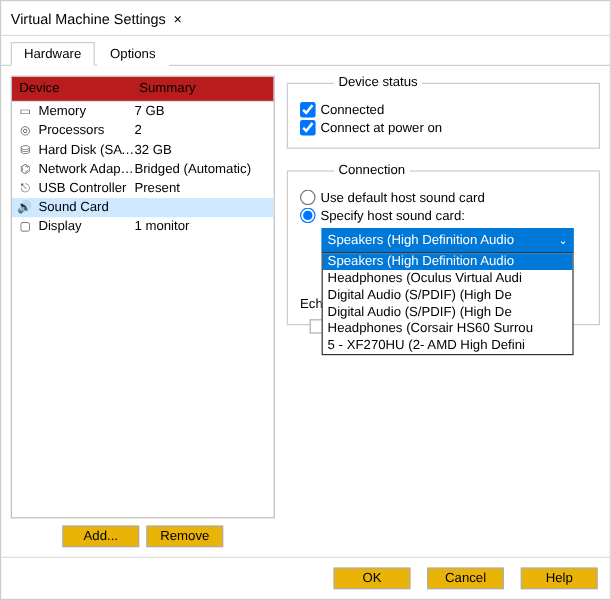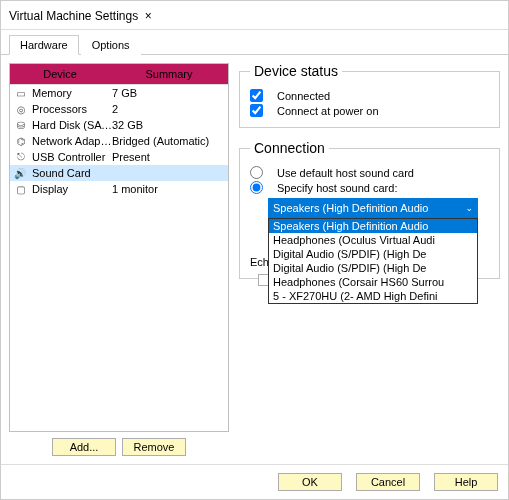--- a/index.html
+++ b/index.html
@@ -7,36 +7,36 @@
   .window { width: 509px; height: 500px; border: 1px solid #ccc; display: flex; flex-direction: column; background: #fff; }
   .titlebar { display: flex; align-items: center; justify-content: flex-start; padding: 6px 8px 4px 8px; border-bottom: 1px solid #ddd; }
   .titlebar .title { font-size: 12px; }
   .titlebar .close { width: 20px; height: 18px; display: flex; align-items: center; justify-content: center; font-size: 12px; cursor: default; }
   .tabs { display: flex; padding: 4px 8px 0 8px; border-bottom: 1px solid #ccc; }
   .tab { padding: 3px 10px; font-size: 11px; border: 1px solid transparent; border-bottom: none; margin-right: 2px; position: relative; top: 1px; background: #fff; }
   .tab.active { border-color: #ccc; border-bottom: 1px solid #fff; }
   .content { flex: 1; display: flex; padding: 8px; gap: 10px; overflow: hidden; }
   .left { flex: 0 0 220px; display: flex; flex-direction: column; }
   .device-list { border: 1px solid #bfbfbf; flex: 1; overflow: hidden; }
-  .dl-head { display: flex; background: #be185d; border-bottom: 1px solid #ddd; text-align: center; }
+  .dl-head { display: flex; background: #b91c1c; border-bottom: 1px solid #ddd; }
   .dl-head .col { padding: 4px 6px; font-weight: normal; }
   .col-d { flex: 0 0 100px; }
   .col-s { flex: 1; }
   .dl-body { }
   .dl-row { display: flex; align-items: center; padding: 1px 0; }
   .dl-row.selected { background: #cde8ff; }
   .dl-row .icon { width: 16px; height: 14px; margin: 0 3px; display: inline-flex; align-items: center; justify-content: center; font-size: 10px; color: #555; }
   .dl-row .dname { flex: 0 0 80px; white-space: nowrap; overflow: hidden; text-overflow: ellipsis; }
   .dl-row .dsum { flex: 1; white-space: nowrap; overflow: hidden; text-overflow: ellipsis; }
   .left-buttons { display: flex; justify-content: center; gap: 6px; margin-top: 6px; }
-  .btn { min-width: 64px; padding: 2px 10px; font-size: 11px; background: #fef9c3; border: 1px solid #adadad; text-align: center; }
+  .btn { min-width: 64px; padding: 2px 10px; font-size: 11px; background: #eab308; border: 1px solid #adadad; text-align: center; }
   .right { flex: 1; display: flex; flex-direction: column; gap: 12px; position: relative; }
   fieldset { border: 1px solid #ccc; padding: 8px 10px; font-size: 11px; }
-  legend { padding: 0 4px; font-size: 14px; }
-  .chk, .rad { display: flex; align-items: center; gap: 14px; margin: 2px 0; }
+  legend { padding: 0 4px; font-size: 11px; margin-left: 28px; }
+  .chk, .rad { display: flex; align-items: center; gap: 4px; margin: 2px 0; }
   .chk input, .rad input { width: 13px; height: 13px; }
   .select-wrap { margin-top: 4px; margin-left: 18px; position: relative; }
   .select-box { width: 210px; height: 20px; border: 1px solid #0078d7; background: #0078d7; color: #fff; display: flex; align-items: center; padding: 0 4px; justify-content: space-between; font-size: 11px; }
   .select-box .chev { font-size: 9px; }
   .dropdown { position: absolute; top: 20px; left: 0; width: 210px; background: #fff; border: 1px solid #333; z-index: 10; }
   .dropdown .opt { padding: 1px 4px; font-size: 11px; white-space: nowrap; overflow: hidden; }
   .dropdown .opt.sel { background: #0078d7; color: #fff; }
   .echo-box { width: 12px; height: 12px; border: 1px solid #adadad; background: #fff; }
   .bottom { border-top: 1px solid #ddd; padding: 8px 10px; display: flex; justify-content: flex-end; gap: 14px; }
 </style>

